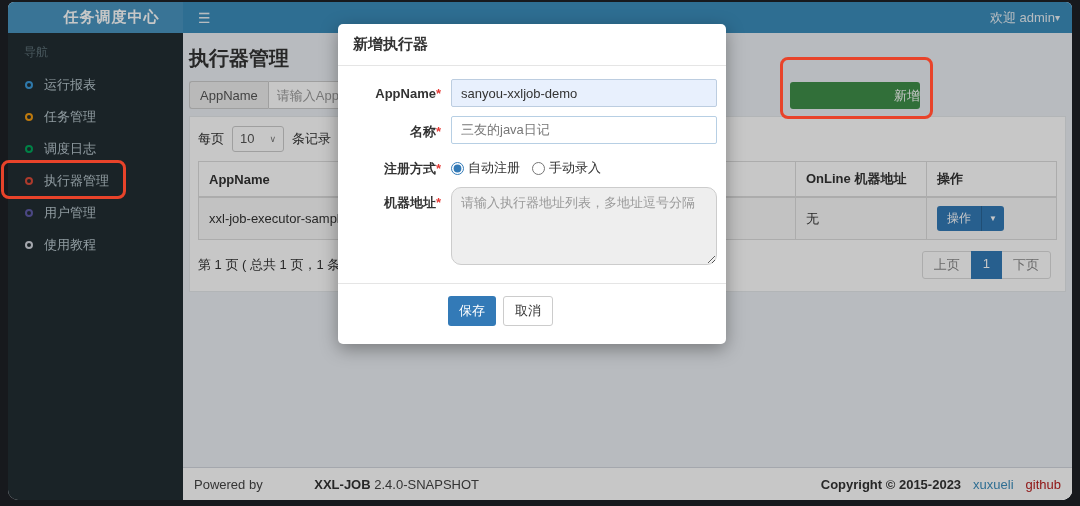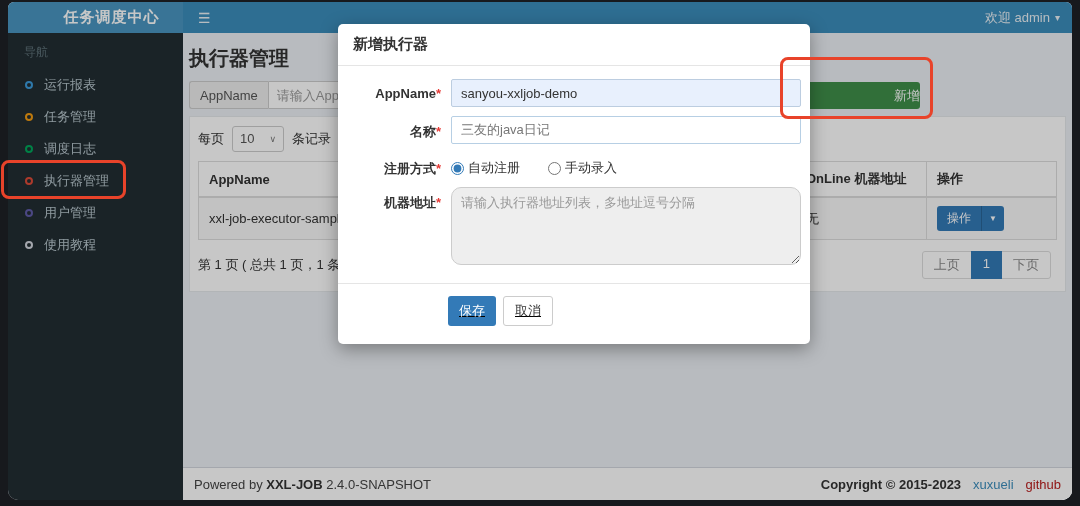--- a/index.html
+++ b/index.html
@@ -10,21 +10,21 @@
   }
   .window { position:absolute; left:8px; top:2px; width:1064px; height:498px;
     border-radius:6px 6px 10px 10px; overflow:hidden; background:#ecf0f5; }
 
   
   .topbar { height:31px; display:flex; align-items:stretch; background:#3c8dbc; }
   .logo { width:175px; background:rgba(255,255,255,0.07); color:#fff; font-size:15px;
     font-weight:bold; display:flex; align-items:center; justify-content:center; letter-spacing:1px;padding-left:32px; }
   .hamburger { color:#e9f1f6; padding:0 15px; display:flex; align-items:center; font-size:14px; cursor:pointer; }
   .topbar-right { margin-left:auto; color:#e9f1f6; font-size:13px; padding:0 12px;
-    display:flex; align-items:center; gap:5px; cursor:pointer; }
+    display:flex; align-items:center; cursor:pointer; }
   .caret-glyph { font-size:10px; }
 
   
   .sidebar { position:absolute; top:31px; left:0; width:175px; bottom:0; background:#222d32; }
   .section-label { color:#5e7178; font-size:12px; padding:11px 16px 8px; }
   .side-item { display:flex; align-items:center; gap:11px; height:32px; padding:0 17px;
     color:#b8c7ce; font-size:13px; cursor:pointer; }
   .dot { width:8px; height:8px; border:2px solid #fff; border-radius:50%; flex-shrink:0; }
 
   
@@ -60,45 +60,45 @@
     font-size:13px; color:#333; }
   .pager { display:inline-flex; margin-right:6px; }
   .pg { border:1px solid #ddd; background:#fff; color:#8a8a8a; padding:4px 11px; font-size:13px;
     margin-left:-1px; cursor:pointer; }
   .pg.first { border-radius:3px 0 0 3px; } .pg.last { border-radius:0 3px 3px 0; }
   .pg.active { background:#337ab7; color:#fff; border-color:#337ab7; position:relative; }
 
   .main-footer { position:absolute; left:0; right:0; bottom:0; height:33px; background:#fff;
     border-top:1px solid #d2d6de; display:flex; align-items:center; justify-content:space-between;
     padding:0 11px; font-size:13px; color:#444; }
-  .footer-left b, .footer-right b { color:#333; }
+  .footer-left b, .footer-right b { color:#333;margin-left:48px; }
   .footer-right { display:flex; gap:12px; align-items:center; }
   .flink { color:#3c8dbc; text-decoration:none; cursor:pointer; }
 
   
   .backdrop { position:absolute; inset:0; background:rgba(0,0,0,0.22); z-index:5; }
-  .modal { position:absolute; left:330px; top:22px; width:472px; z-index:10; background:#fff;
+  .modal { position:absolute; left:330px; top:22px; width:388px; z-index:10; background:#fff;
     border-radius:5px; box-shadow:0 5px 18px rgba(0,0,0,0.35); }
   .modal-header { padding:11px 15px; border-bottom:1px solid #e5e5e5; font-size:15px; font-weight:bold; color:#333; }
   .modal-body { padding:13px 9px 14px 20px; }
   .form-row { display:flex; margin-bottom:9px; }
   .flabel { width:83px; text-align:right; font-size:13px; font-weight:bold; color:#333;
     padding-top:7px; flex-shrink:0; margin-right:10px; }
   .star { color:#e53935; }
   .fcontrol { flex:1; }
   .txt { width:100%; height:28px; border:1px solid #b7cfe4; border-radius:2px; padding:0 9px;
     font-size:13px; color:#777; outline:none; background:#fff; }
   .appname-input { background:#e8f0fd; color:#333; border-color:#bccde0; }
-  .radio-row { padding-top:5px; font-size:13px; color:#333; display:flex; gap:28px; }
+  .radio-row { padding-top:5px; font-size:13px; color:#333; display:flex; gap:12px; }
   .radio-opt { display:flex; align-items:center; gap:4px; cursor:pointer; }
   .radio-opt input { accent-color:#337ab7; width:13px; height:13px; }
   .ta { width:100%; height:78px; background:#eee; border:1px solid #ccc; border-radius:10px;
     padding:6px 9px; font-size:13px; color:#555; resize:vertical; font-family:inherit; outline:none; }
   .ta::placeholder { color:#999; }
-  .modal-footer { border-top:1px solid #e5e5e5; padding:12px 15px 18px 110px; display:flex; gap:7px;text-decoration:underline; }
+  .modal-footer { border-top:1px solid #e5e5e5; padding:12px 15px 18px 110px; display:flex; gap:7px; }
   .btn-save { background:#337ab7; color:#fff; border:0; border-radius:3px; padding:6px 11px;
     font-size:13px; cursor:pointer; }
   .btn-cancel { background:#fff; color:#333; border:1px solid #ccc; border-radius:3px;
     padding:5px 11px; font-size:13px; cursor:pointer; }
 
   
   .anno { position:absolute; border:3px solid #e8432a; border-radius:8px; z-index:20; pointer-events:none; }
   .anno-sidebar { left:1px; top:160px; width:125px; height:39px; }
   .anno-add { left:780px; top:57px; width:153px; height:62px; }
 </style>

